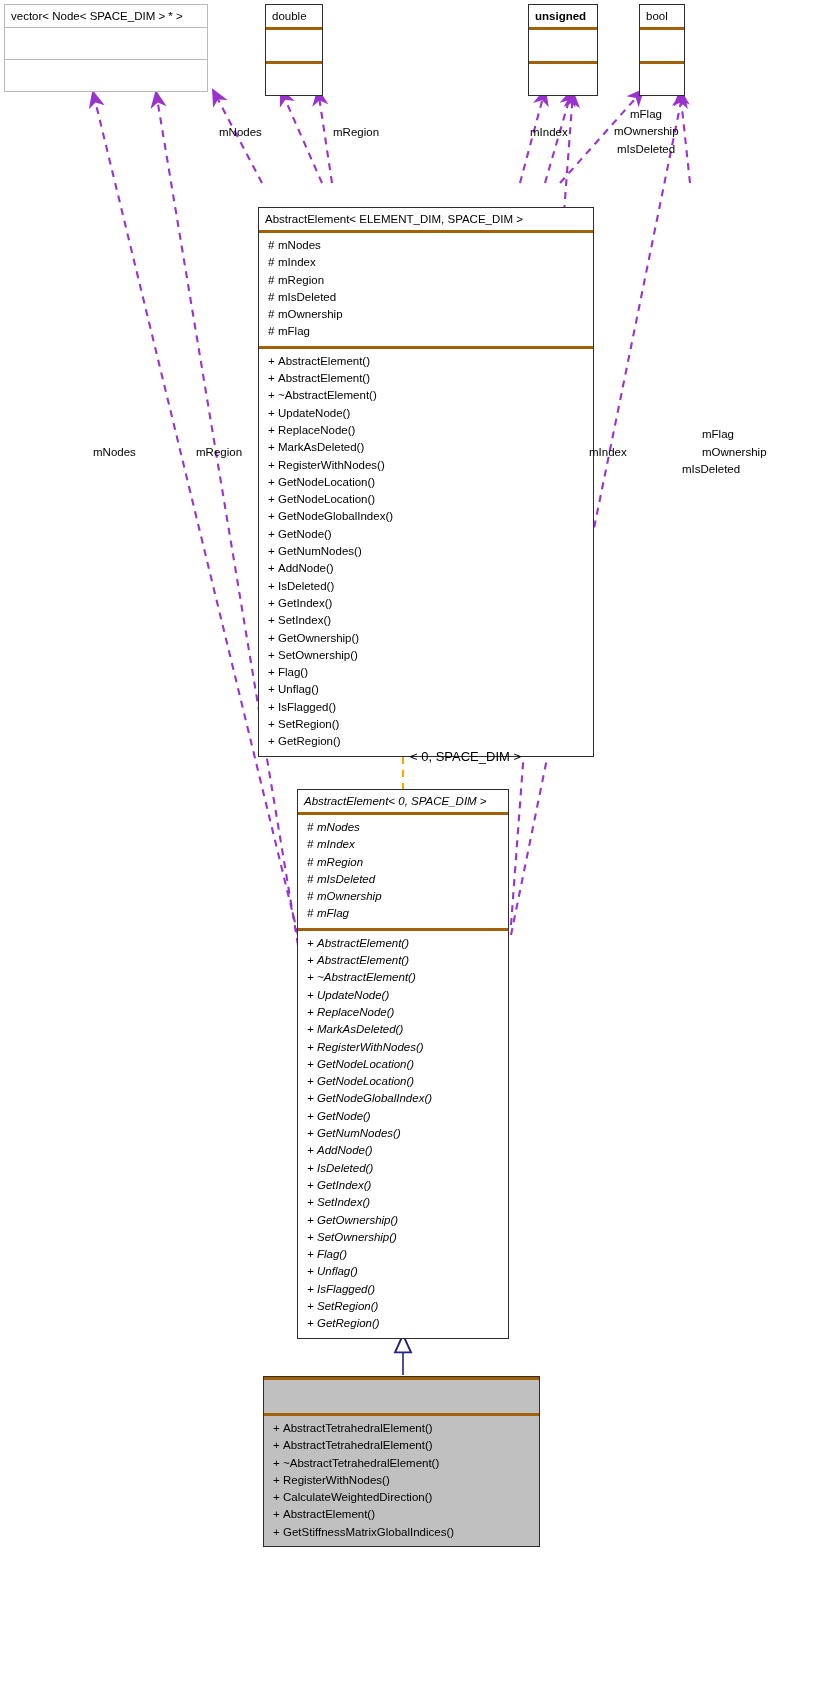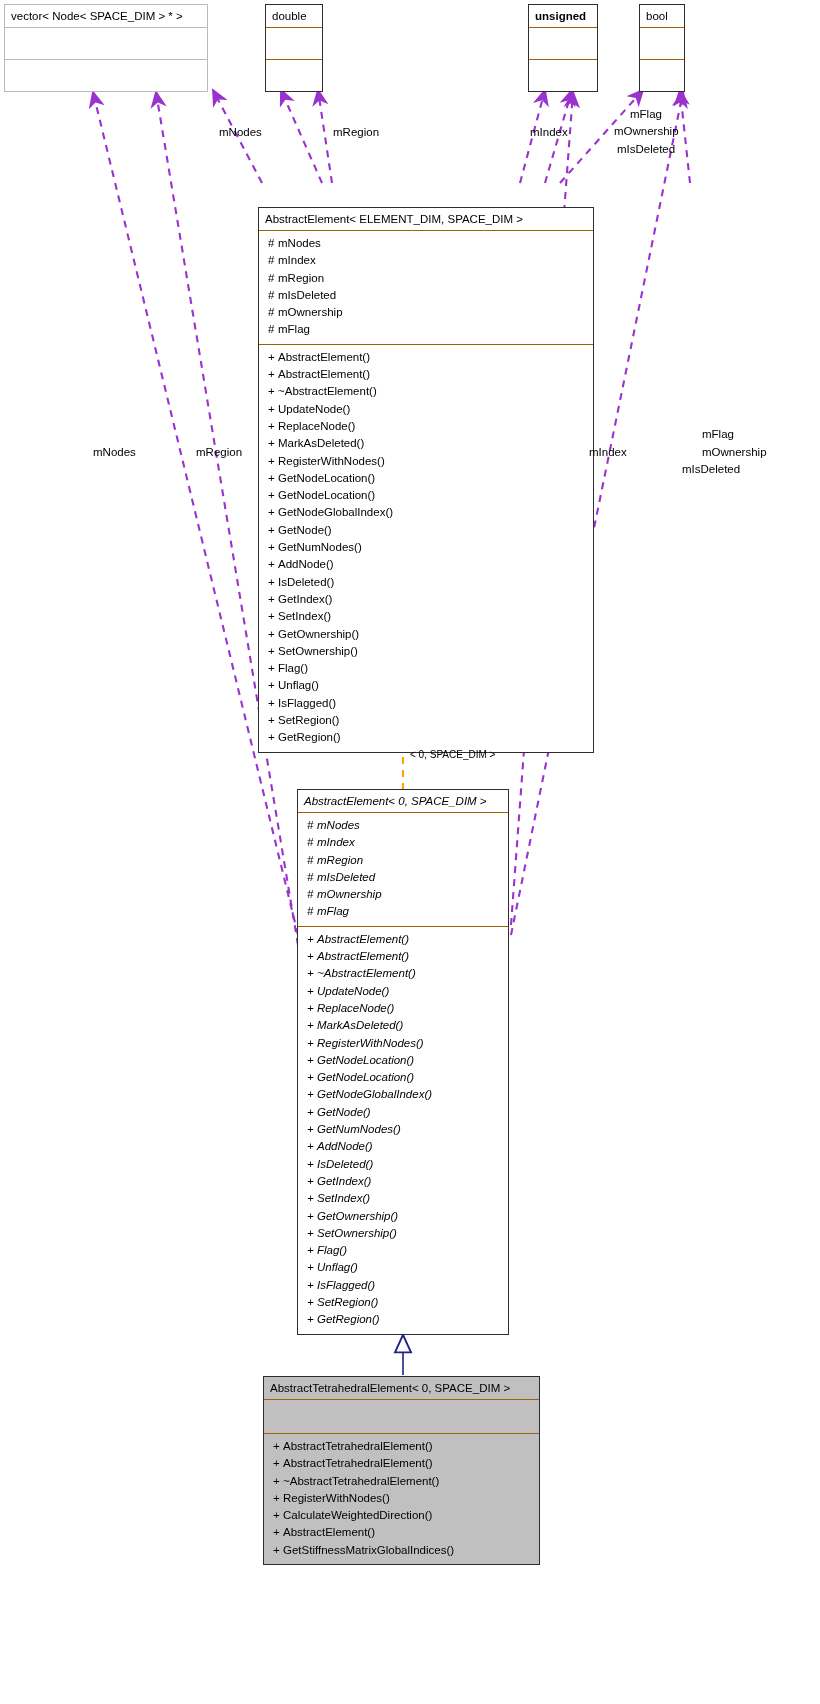--- a/index.html
+++ b/index.html
@@ -42,21 +42,21 @@
     color: #000000;
     text-align: left;
     padding: 5px 6px 4px 6px;
     line-height: 13px;
     white-space: nowrap;
   }
   .node.thin .title {
     border-bottom: 1px solid #b9b9b9;
   }
   .node .sep {
-    border-top: 1px solid #a16207;
+    border-top: 3px solid #a16207;
   }
   .node.thin .sep {
     border-top: 1px solid #b9b9b9;
   }
   .compartment {
     padding: 4px 0 5px 0;
   }
   .member {
     font-size: 11.5px;
     color: #000000;
@@ -78,21 +78,21 @@
   .edge-label {
     position: absolute;
     font-size: 11.5px;
     color: #000000;
     white-space: nowrap;
     z-index: 4;
     line-height: 13px;
   }
   .tmpl-label {
     position: absolute;
-    font-size: 10px;
+    font-size: 13px;
     color: #000000;
     white-space: nowrap;
     z-index: 4;
   }
 </style>
 </head>
 <body>
 
 <div id="canvas">
 
@@ -248,21 +248,20 @@
       <div class="member"><span class="vis">+</span><span>SetOwnership()</span></div>
       <div class="member"><span class="vis">+</span><span>Flag()</span></div>
       <div class="member"><span class="vis">+</span><span>Unflag()</span></div>
       <div class="member"><span class="vis">+</span><span>IsFlagged()</span></div>
       <div class="member"><span class="vis">+</span><span>SetRegion()</span></div>
       <div class="member"><span class="vis">+</span><span>GetRegion()</span></div>
     </div>
   </div>
 
   <div class="node filled" style="left:263px; top:1376px; width:277px;">
-    <div class="title">AbstractTetrahedralElement&lt; 0, SPACE_DIM &gt;</div>
     <div class="compartment empty-comp-sm sep"></div>
     <div class="compartment sep">
       <div class="member"><span class="vis">+</span><span>AbstractTetrahedralElement()</span></div>
       <div class="member"><span class="vis">+</span><span>AbstractTetrahedralElement()</span></div>
       <div class="member"><span class="vis">+</span><span>~AbstractTetrahedralElement()</span></div>
       <div class="member"><span class="vis">+</span><span>RegisterWithNodes()</span></div>
       <div class="member"><span class="vis">+</span><span>CalculateWeightedDirection()</span></div>
       <div class="member"><span class="vis">+</span><span>AbstractElement()</span></div>
       <div class="member"><span class="vis">+</span><span>GetStiffnessMatrixGlobalIndices()</span></div>
     </div>

